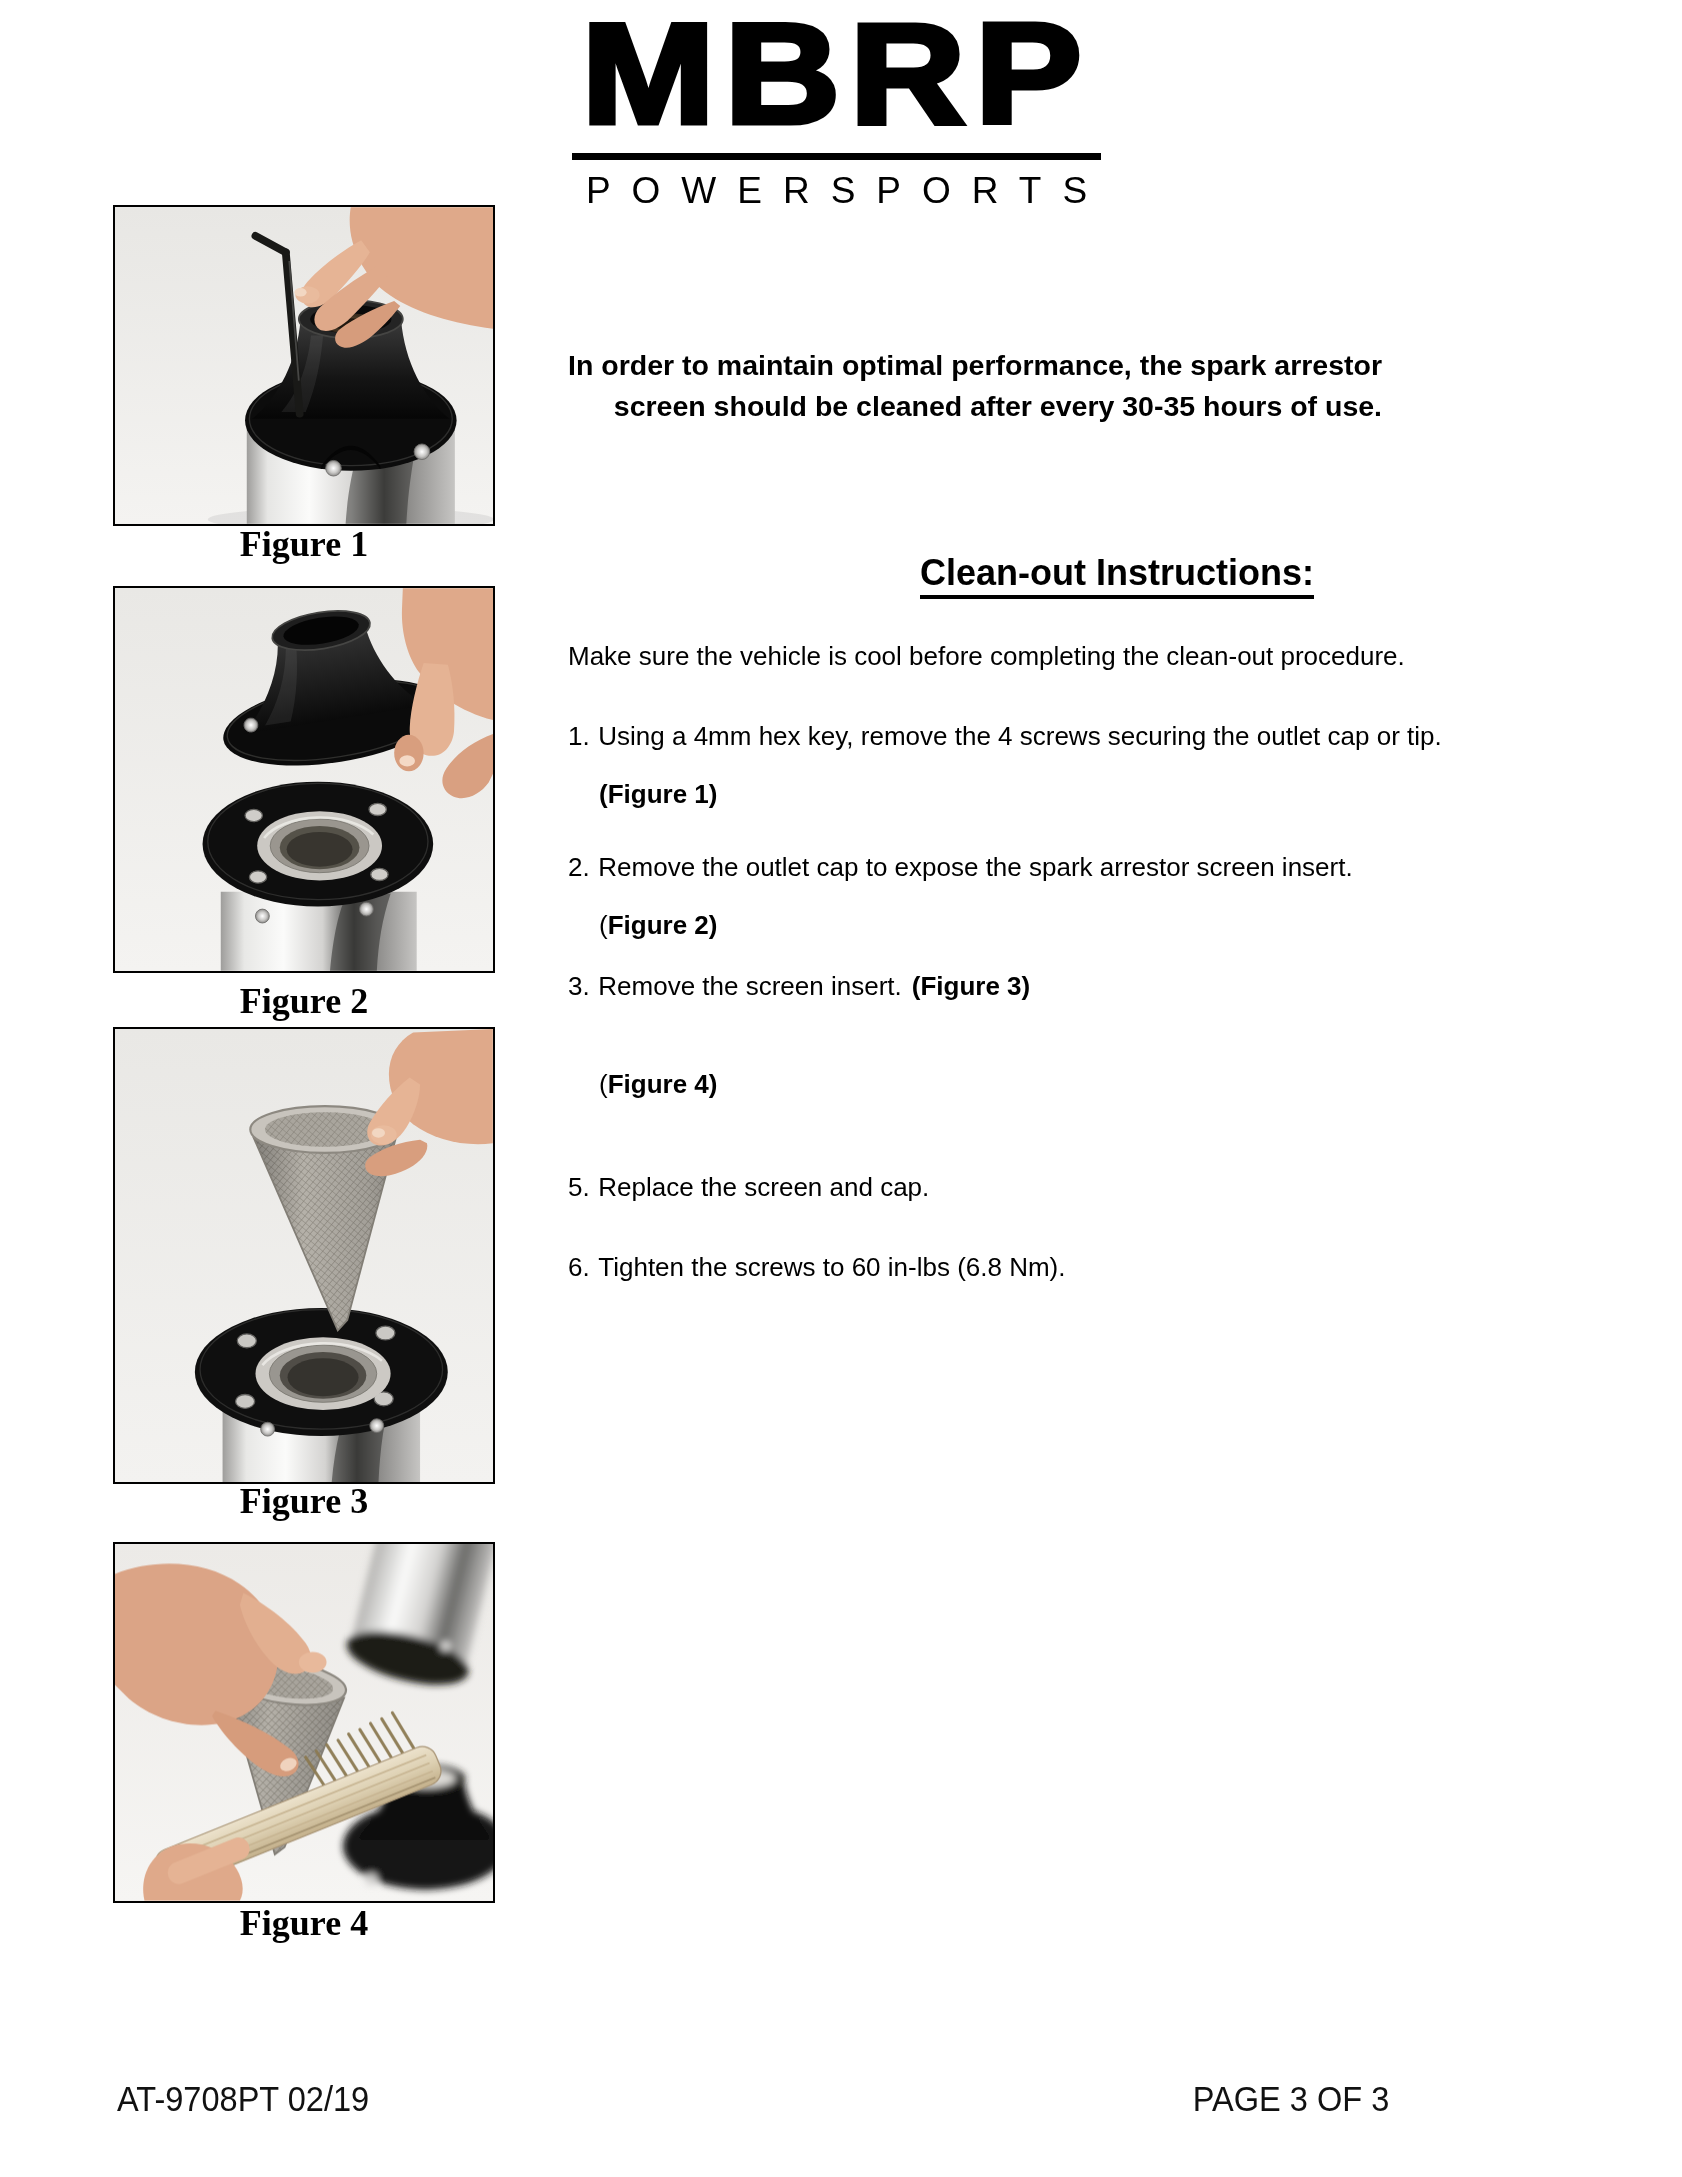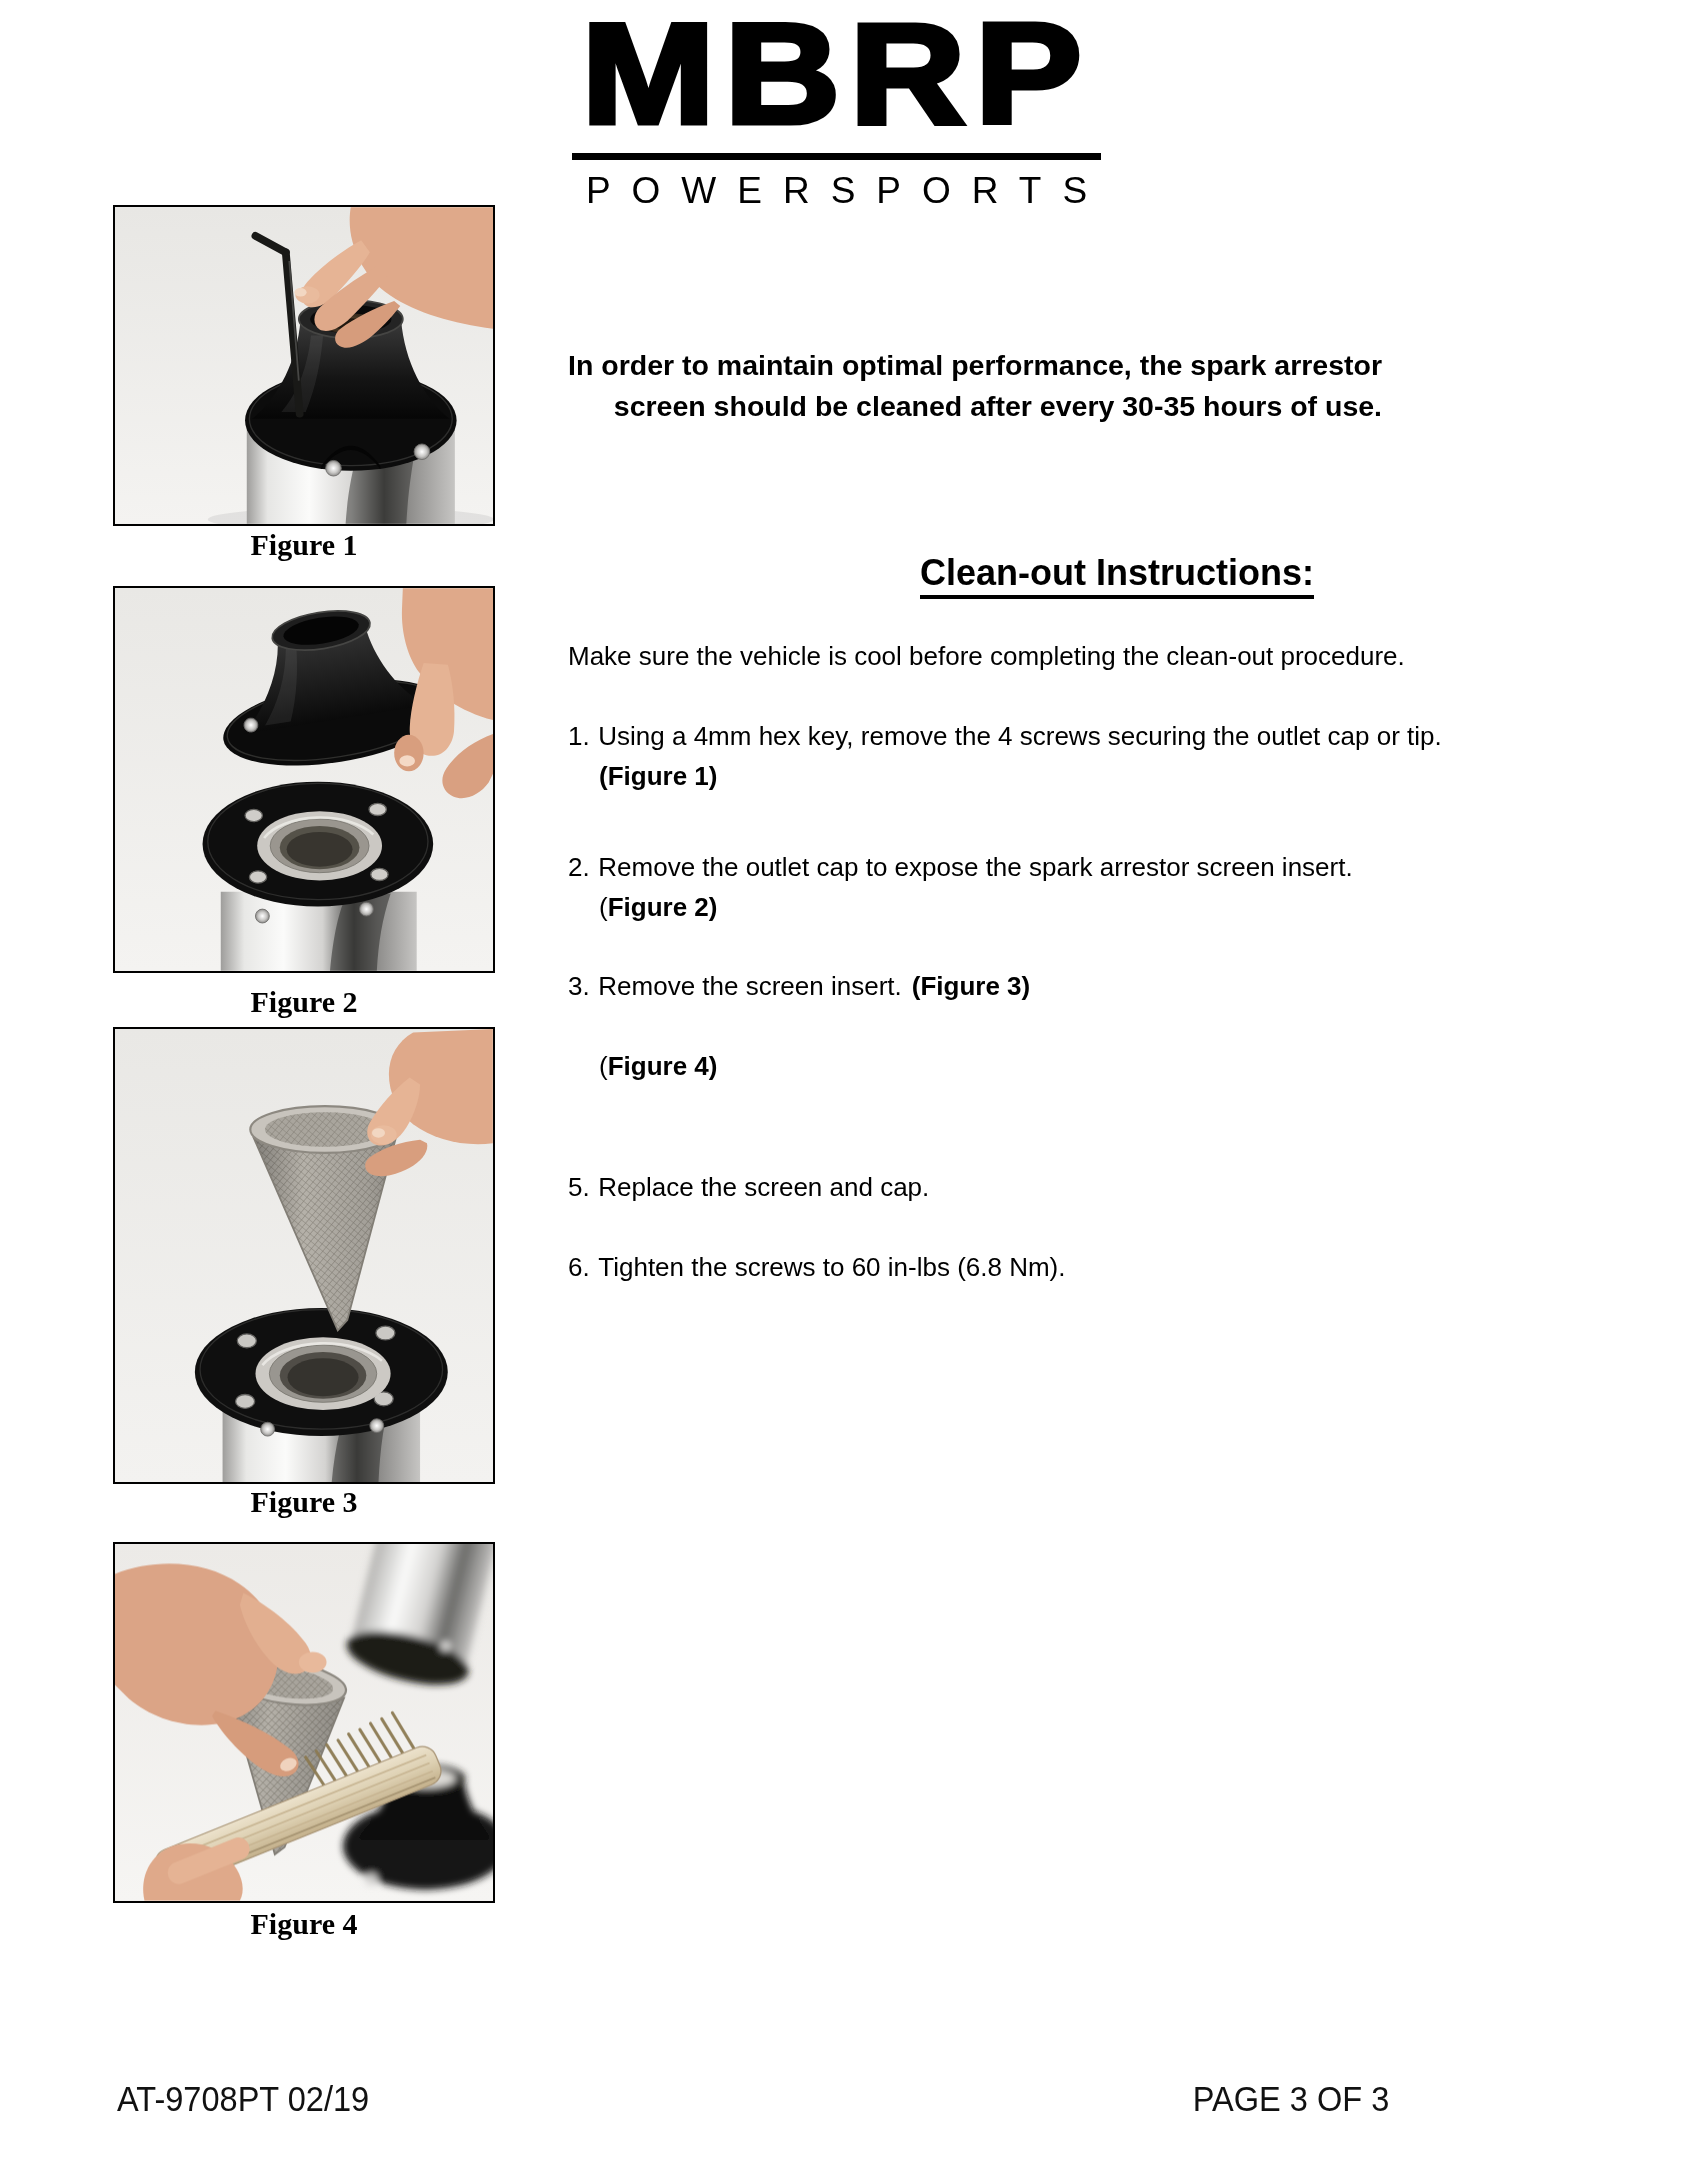--- a/index.html
+++ b/index.html
@@ -31,29 +31,29 @@
     line-height:41px; white-space:nowrap;text-align:right;
   }
   .section-heading {
     position:absolute; left:637px; width:960px; top:550px; text-align:center;
     font-size:36px; font-weight:bold; line-height:45px; white-space:nowrap;
   }
   .note { position:absolute; left:568px; top:636px; font-size:26px; line-height:40px; white-space:nowrap;text-align:right; }
   .step { position:absolute; left:568px; font-size:26px; line-height:40px; }
   .step .line1 { white-space:nowrap; }
   .step .num { margin-right:8.6px; }
-  .fig-ref { padding-left:31px; font-weight:bold; white-space:nowrap; }
+  .fig-ref { padding-left:31px; font-weight:bold; white-space:nowrap;margin-top:18px; }
   .fig-ref .paren { font-weight:normal; }
   .inline-ref { font-weight:bold; margin-left:10px; }
   
   .figure { position:absolute; left:113px; width:382px; border:2.6px solid #000; background:#edecea; }
   .figure svg { display:block; width:100%; height:100%; }
   .fig-caption {
     position:absolute; left:113px; width:382px; text-align:center;
-    font-family:"Liberation Serif", serif; font-weight:bold; font-size:30px; line-height:35px;
+    font-family:"Liberation Serif", serif; font-weight:bold; font-size:36px; line-height:35px;
   }
   
   .footer-left {
     position:absolute; left:117px; top:2079px; font-size:35px; line-height:40px;
     transform:scaleX(.93); transform-origin:left; white-space:nowrap; color:#111;
   }
   .footer-right {
     position:absolute; right:80px; top:2079px; font-size:35px; line-height:40px;
     transform:scaleX(.93); transform-origin:right; white-space:nowrap; color:#111;
   }

